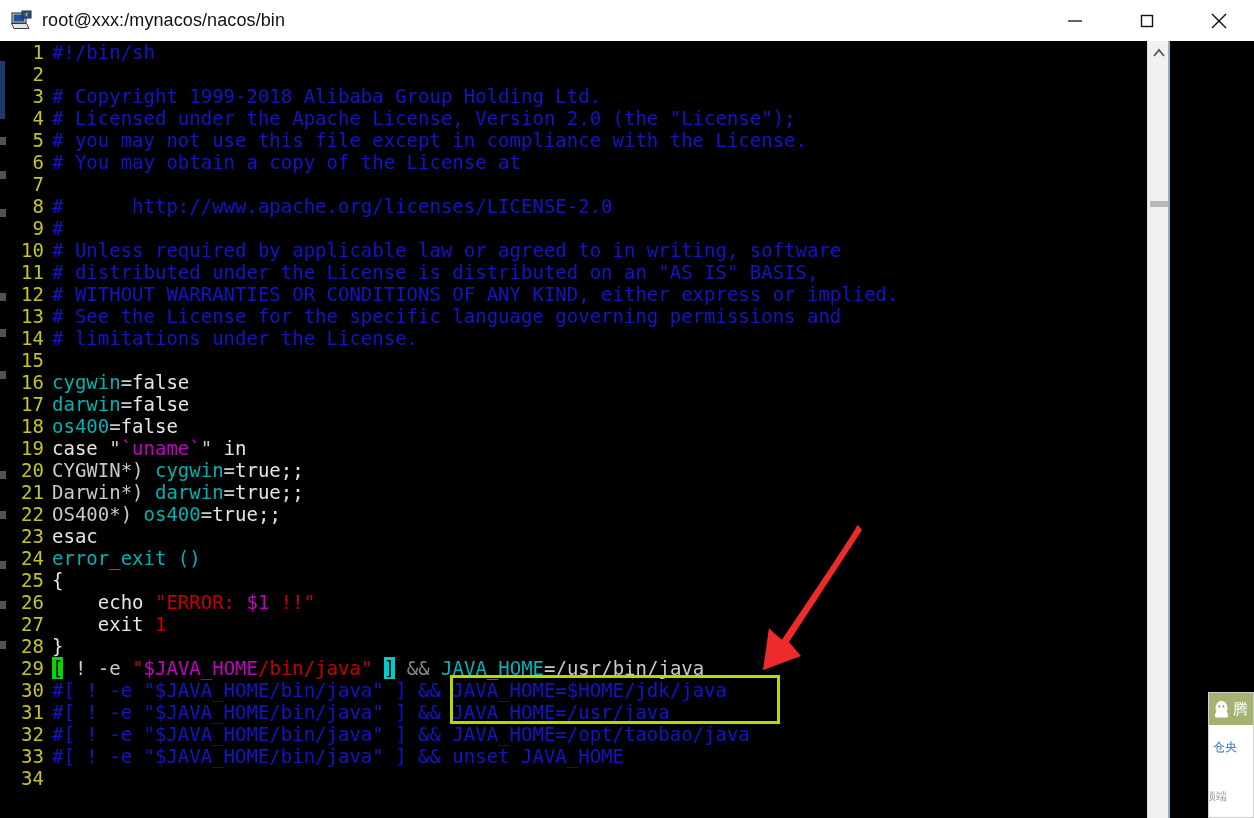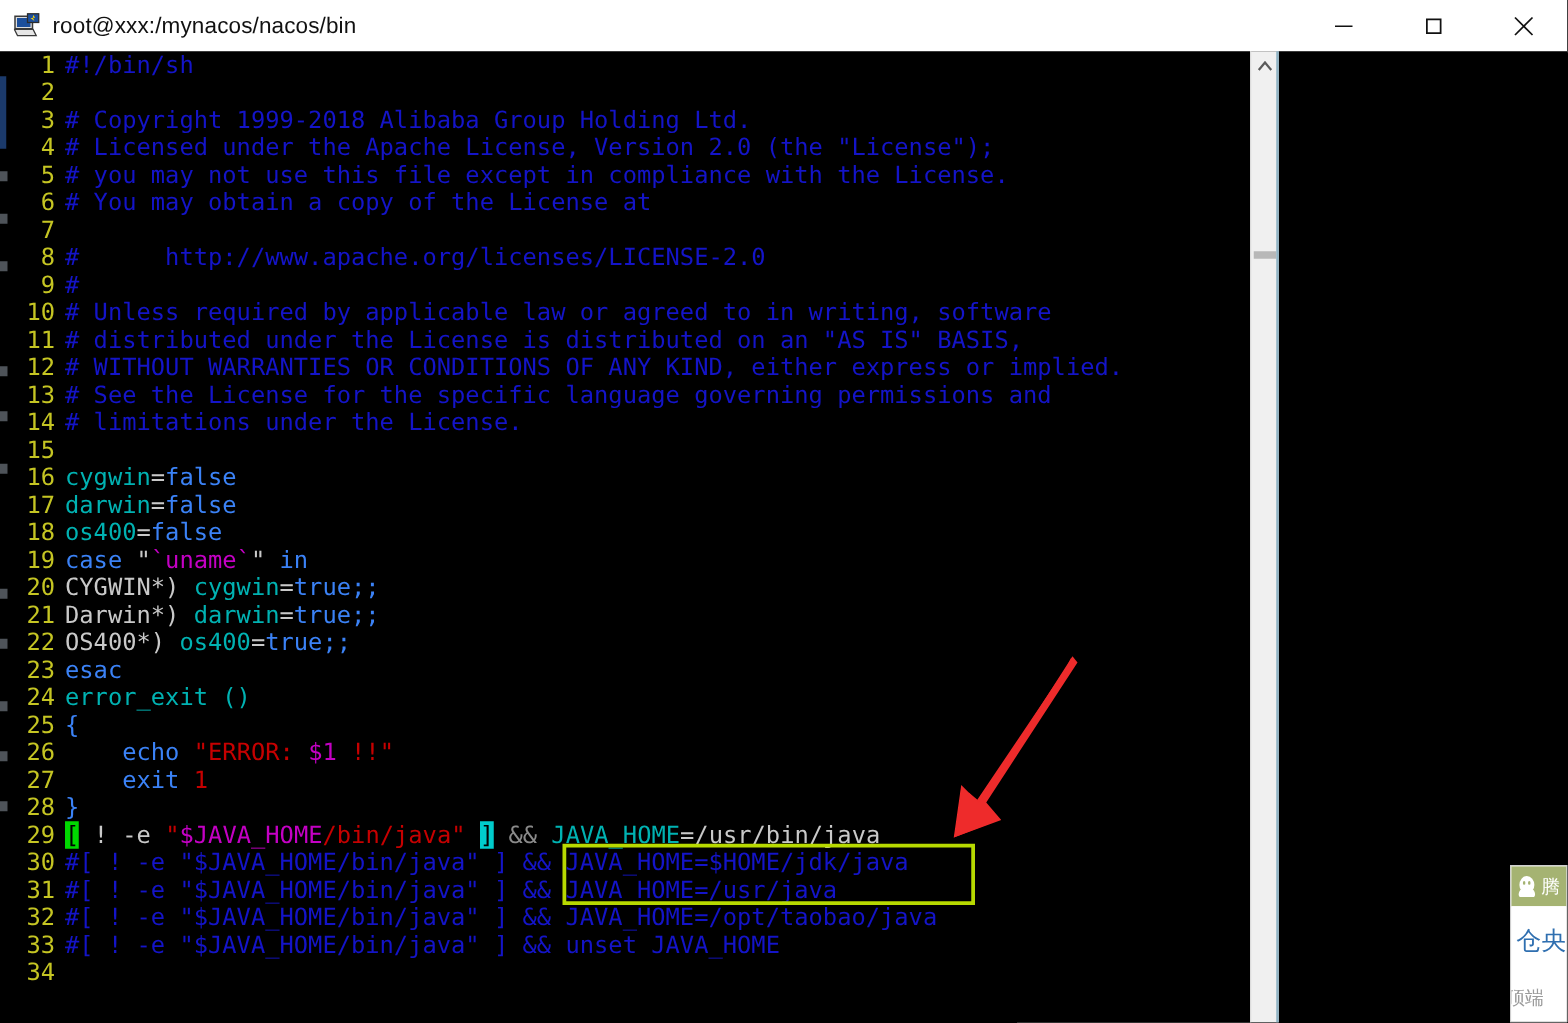--- a/index.html
+++ b/index.html
@@ -4,21 +4,21 @@
 <title>root@xxx:/mynacos/nacos/bin</title>
 <style>
   html,body{margin:0;padding:0;}
   body{
     width:1254px;height:818px;overflow:hidden;position:relative;
     background:#000;
     font-family:"DejaVu Sans Mono","Liberation Mono",monospace;
   }
 
   
-  #window{position:absolute;left:0;top:0;width:1023px;height:818px;background:#ffffff;}
+  #window{position:absolute;left:0;top:0;width:1170px;height:818px;background:#ffffff;}
 
   #titlebar{
     position:absolute;left:0;top:0;width:1254px;height:41px;
     background:#ffffff;border-bottom:1px solid #e6e6e6;
     display:flex;align-items:center;
   }
   #titlebar-left{display:flex;align-items:center;padding-left:11px;flex:1 1 auto;min-width:0;}
   #app-icon{width:22px;height:22px;position:relative;flex:0 0 auto;margin-right:9px;}
   #title-text{
     font-family:"Liberation Sans","DejaVu Sans",sans-serif;
@@ -51,21 +51,21 @@
   .ln{
     display:block;height:22px;
     font-family:"DejaVu Sans Mono","Liberation Mono",monospace;
     font-size:19px;line-height:22px;
   }
   .num{
     display:inline-block;width:44px;text-align:right;
     color:#c5c523;margin-right:8px;
   }
   .cmt{color:#1414c8;}
-  .kw{color:#3b82f6;}
+  .kw{color:#e5e5e5;}
   .var{color:#00b2b2;margin-top:16px;}
   .str{color:#c60000;}
   .mag{color:#c400c4;text-align:right;}
   .plain{color:#c9c9c9;}
   .op{color:#8a8a8a;}
   .curbr{background:#00d800;color:#000000;}
   .matchbr{background:#00cccc;color:#000000;}
 
   
   #annot-box{
@@ -101,26 +101,26 @@
   }
   #qq-icon{width:17px;height:19px;flex:0 0 auto;margin-right:3px;}
   #qq-brand{
     font-family:"DejaVu Sans","Liberation Sans",sans-serif;
     font-size:15px;color:#ffffff;white-space:nowrap;
   }
   #qq-popup-body{position:absolute;left:0;top:32px;width:46px;height:92px;background:#fff;}
   #qq-msg{
     position:absolute;left:4px;top:46px;
     font-family:"DejaVu Sans","Liberation Sans",sans-serif;
-    font-size:20px;color:#2f6fb0;white-space:nowrap;
+    font-size:12px;color:#2f6fb0;white-space:nowrap;
   }
   #qq-foot{
     position:absolute;left:-4px;top:96px;
     font-family:"DejaVu Sans","Liberation Sans",sans-serif;
-    font-size:15px;color:#9b9b9b;white-space:nowrap;
+    font-size:11px;color:#9b9b9b;white-space:nowrap;
   }
 </style>
 </head>
 <body>
 
 <div id="window">
 
   <div id="titlebar">
     <div id="titlebar-left">
       <span id="app-icon">

